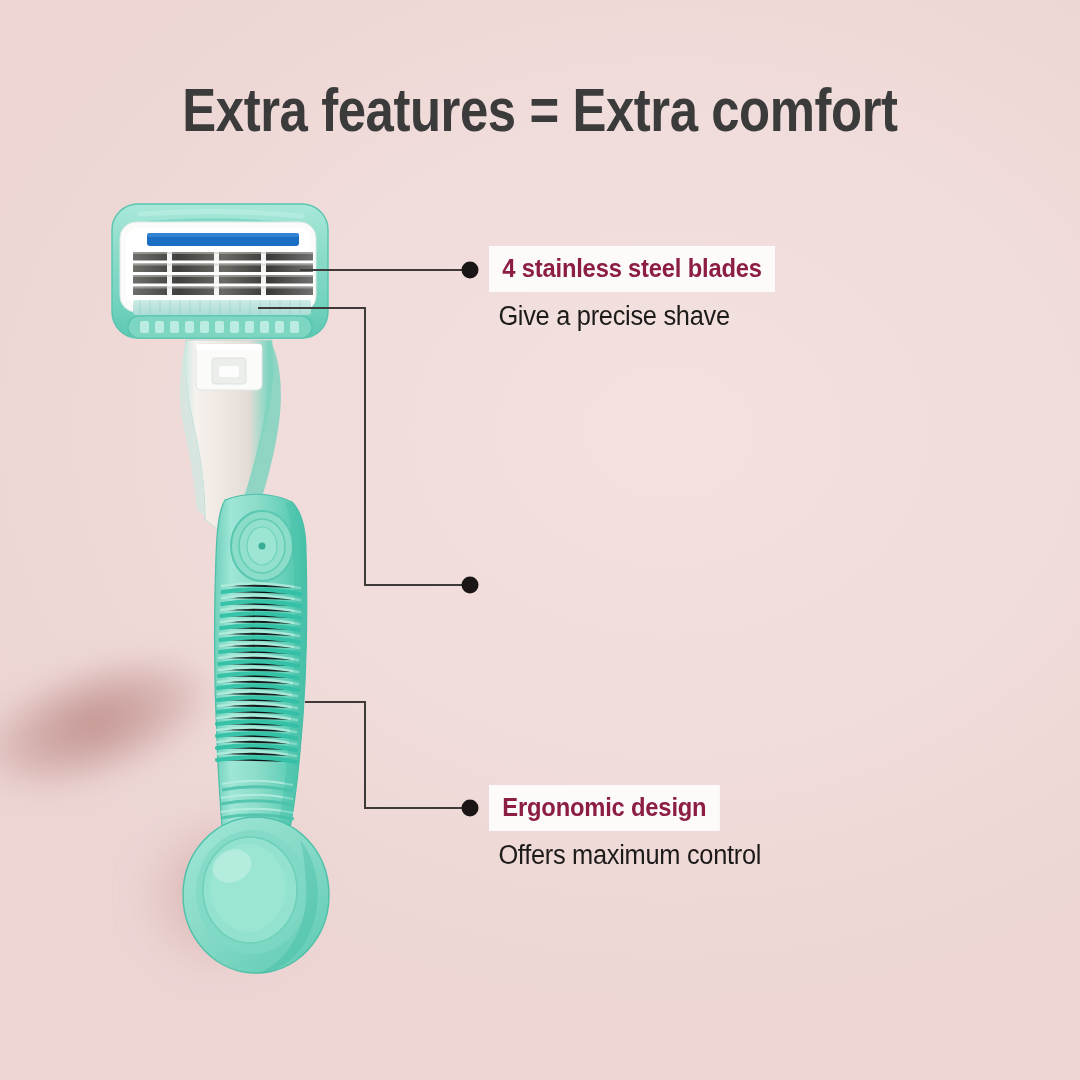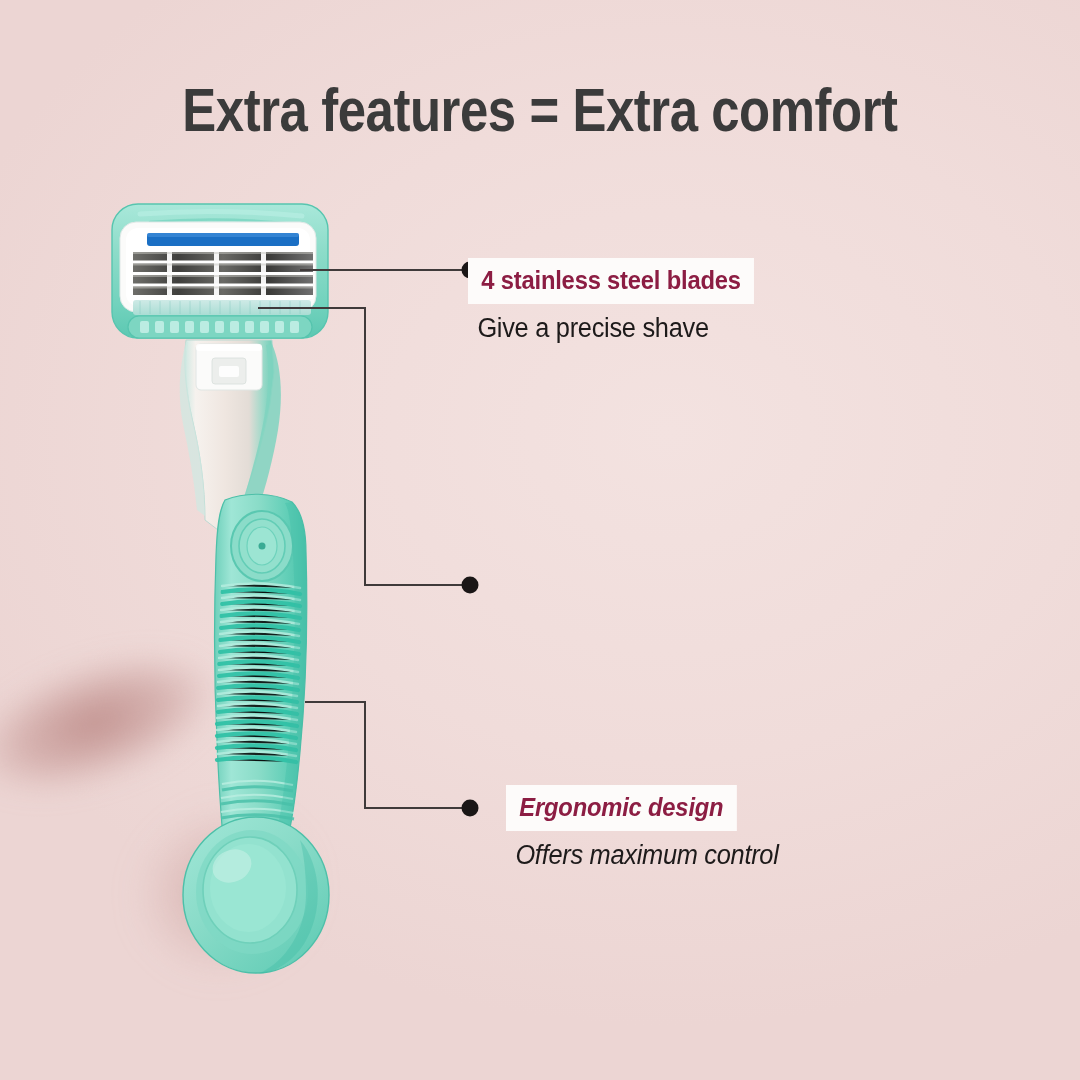--- a/index.html
+++ b/index.html
@@ -347,24 +347,24 @@
 
       <path d="M305,702 L365,702 L365,808 L463,808"></path>
     </g>
     <g fill="#1a1616">
       <circle cx="470" cy="270" r="8.5"></circle>
       <circle cx="470" cy="585" r="8.5"></circle>
       <circle cx="470" cy="808" r="8.5"></circle>
     </g>
   </svg>
 
-  <div class="callout" style="left:468px; top:246px;margin-top:12px;">
+  <div class="callout" style="left:489px; top:246px;">
     <span class="callout-label">4 stainless steel blades</span>
     <span class="callout-desc">Give a precise shave</span>
   </div>
 
 
-  <div class="callout" style="left:506px; top:785px;font-style:italic;">
+  <div class="callout" style="left:489px; top:785px;">
     <span class="callout-label">Ergonomic design</span>
     <span class="callout-desc">Offers maximum control</span>
   </div>
 
 </div>
 
 </body></html>

